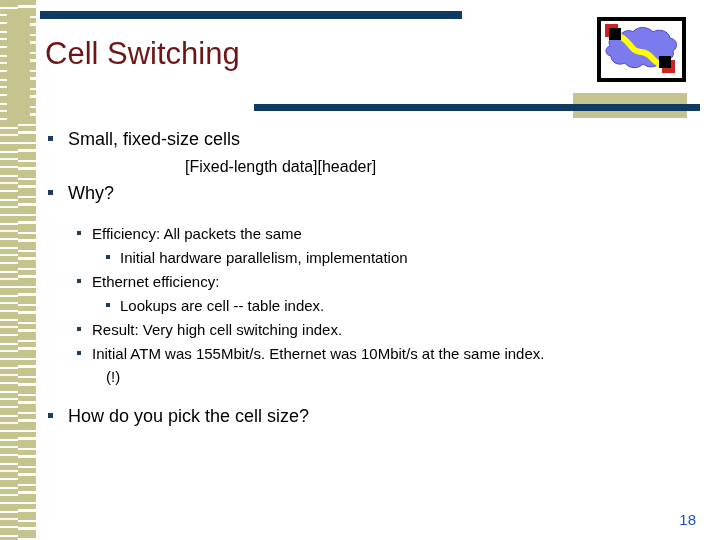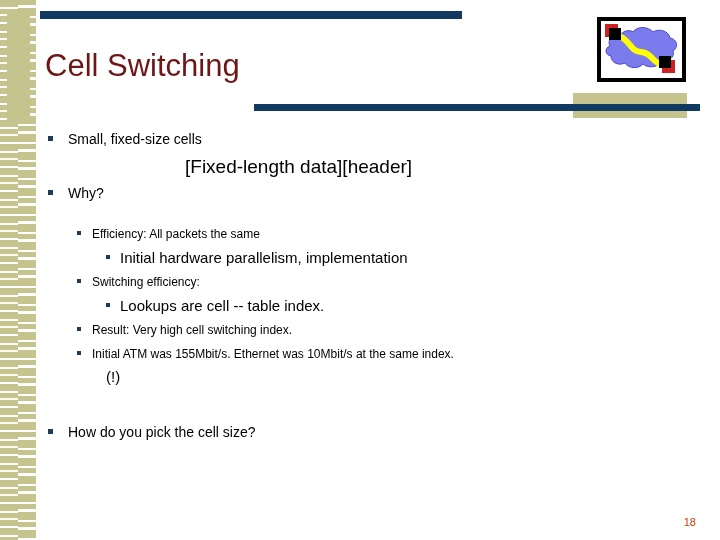--- a/index.html
+++ b/index.html
@@ -87,21 +87,20 @@
 
   
   .slide-title {
     position: absolute;
     left: 45px;
     top: 36px;
     font-size: 31px;
     color: #6e1616;
     letter-spacing: 0px;
     white-space: nowrap;
-    margin-top: 12px;
   }
 
   
   .clipart {
     position: absolute;
     left: 597px;
     top: 17px;
     width: 89px;
     height: 65px;
     background: #ffffff;
@@ -112,43 +111,43 @@
 
   
   .body-area {
     position: absolute;
     left: 40px;
     top: 126px;
     width: 676px;
   }
   .b1 {
     position: relative;
-    font-size: 14px;
+    font-size: 18px;
     color: #000000;
     line-height: 26px;
     padding-left: 28px;
     margin-bottom: 2px;
   }
   .b1 > .bullet {
     position: absolute;
     left: 8px;
     top: 10px;
     width: 5px;
     height: 5px;
     background: #1f3c5d;
   }
   .sub-line {
-    font-size: 19px;
+    font-size: 16px;
     color: #000000;
     line-height: 26px;
     padding-left: 145px;
   }
   .b2 {
     position: relative;
-    font-size: 12px;
+    font-size: 15px;
     color: #000000;
     line-height: 24px;
     padding-left: 52px;
   }
   .b2 > .bullet {
     position: absolute;
     left: 37px;
     top: 9px;
     width: 4px;
     height: 4px;
@@ -168,29 +167,29 @@
     width: 4px;
     height: 4px;
     background: #1f3c5d;
   }
   .cont {
     font-size: 15px;
     color: #000000;
     line-height: 21px;
     padding-left: 66px;
   }
-  .gap-before-last { margin-top: 32px; }
+  .gap-before-last { margin-top: 16px; }
 
   
   .page-number {
     position: absolute;
     right: 24px;
     bottom: 12px;
-    font-size: 11px;
-    color: #c2410c;
+    font-size: 15px;
+    color: #1d4ed8;
   }
 </style>
 </head>
 <body>
 
 <div id="slide">
 
   <div class="deco-stripes"></div>
   <div class="deco-stripes-right"></div>
   <div class="deco-block"></div>
@@ -238,21 +237,21 @@
       <span>Efficiency:  All packets the same</span>
     </div>
 
     <div class="b3">
       <span class="bullet"></span>
       <span>Initial hardware parallelism, implementation</span>
     </div>
 
     <div class="b2">
       <span class="bullet"></span>
-      <span>Switching efficiency:</span>
+      <span>Ethernet efficiency:</span>
     </div>
 
     <div class="b3">
       <span class="bullet"></span>
       <span>Lookups are cell -- table index.</span>
     </div>
 
     <div class="b2">
       <span class="bullet"></span>
       <span>Result:  Very high cell switching index.</span>

